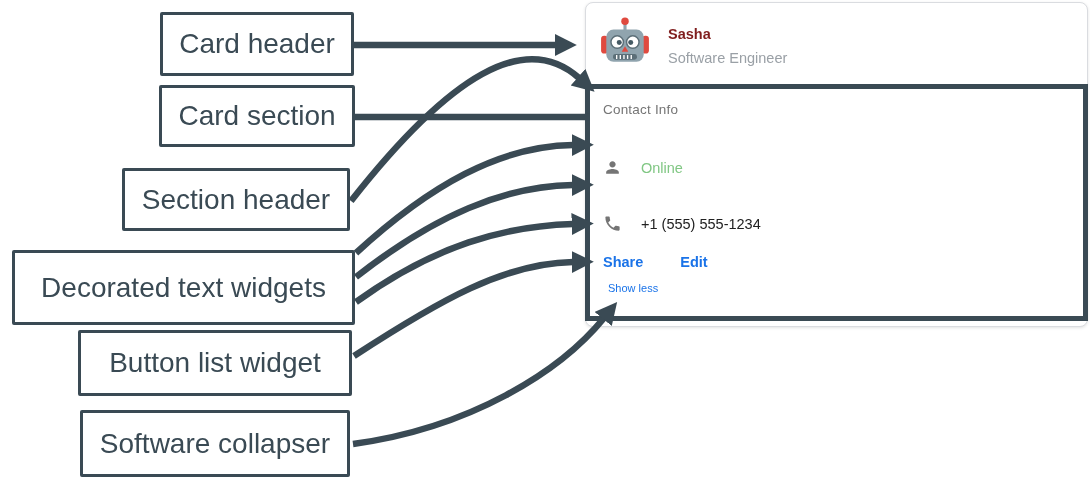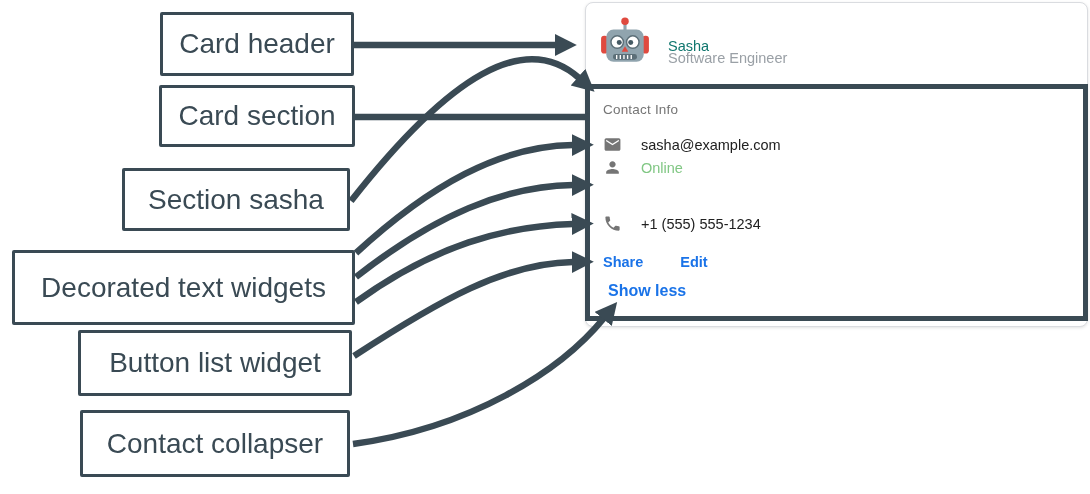--- a/index.html
+++ b/index.html
@@ -18,36 +18,36 @@
   .arrow-layer{position:absolute;left:0;top:0;z-index:4;pointer-events:none;}
   .arrow{stroke:#3a4a54;stroke-width:6.5;fill:none;}
   
   .card{
     position:absolute;left:585px;top:2px;width:503px;height:325px;box-sizing:border-box;
     background:#ffffff;border:1px solid #dadce0;border-radius:8px;
     box-shadow:0 1px 3px rgba(60,64,67,.15);z-index:1;
   }
   .card-header{position:absolute;left:585px;top:2px;width:503px;height:82px;z-index:2;}
   .avatar{position:absolute;left:14px;top:12px;width:52px;height:52px;}
-  .person-name{position:absolute;left:83px;top:24px;font-size:14.5px;font-weight:400;color:#0f766e;margin-top:12px;}
+  .person-name{position:absolute;left:83px;top:24px;font-size:14.5px;font-weight:700;color:#7f1d1d;}
   .person-subtitle{position:absolute;left:83px;top:48px;font-size:14.5px;color:#9aa0a6;}
   .section-frame{
     position:absolute;left:585px;top:84px;width:503px;height:237px;box-sizing:border-box;
     border:5px solid #3a4a54;z-index:2;background:transparent;
   }
   .section-content{position:absolute;left:585px;top:84px;width:503px;height:237px;z-index:2;}
   .section-title{position:absolute;left:18px;top:18px;font-size:13.5px;font-weight:400;color:#757575;letter-spacing:.2px;}
   .dt-row{position:absolute;left:18px;display:flex;align-items:center;}
   .dt-row .dt-icon{width:19px;height:19px;color:#757575;flex:0 0 auto;}
   .dt-row .dt-text{margin-left:19px;font-size:14.5px;color:#212121;}
   .dt-row .dt-text.green{color:#81c784;}
   .btn-row{position:absolute;left:18px;top:170px;display:flex;gap:37px;}
   .text-btn{font-size:14.5px;font-weight:600;color:#1a73e8;cursor:pointer;background:none;border:none;padding:0;
             font-family:"Liberation Sans","DejaVu Sans",sans-serif;}
-  .collapser{position:absolute;left:23px;top:198px;font-size:16px;font-weight:700;color:#1a73e8;cursor:pointer;}
+  .collapser{position:absolute;left:23px;top:198px;font-size:11px;font-weight:400;color:#1a73e8;cursor:pointer;}
 </style>
 </head>
 <body>
 
 <div class="canvas">
 
   <div class="card"></div>
 
   <div class="card-header">
     <svg class="avatar" viewBox="0 0 50 50" aria-hidden="true">
@@ -72,26 +72,20 @@
     </svg>
     <div class="person-name">Sasha</div>
     <div class="person-subtitle">Software Engineer</div>
   </div>
 
   <div class="section-frame"></div>
 
   <div class="section-content">
     <div class="section-title">Contact Info</div>
 
-    <div class="dt-row" style="top:51px;">
-      <svg class="dt-icon" viewBox="0 0 24 24" fill="currentColor" aria-hidden="true">
-        <path d="M20 4H4c-1.1 0-2 .9-2 2v12c0 1.1.9 2 2 2h16c1.1 0 2-.9 2-2V6c0-1.1-.9-2-2-2zm0 4l-8 5-8-5V6l8 5 8-5v2z"></path>
-      </svg>
-      <span class="dt-text">sasha@example.com</span>
-    </div>
 
     <div class="dt-row" style="top:74px;">
       <svg class="dt-icon" viewBox="0 0 24 24" fill="currentColor" aria-hidden="true">
         <path d="M12 12c2.21 0 4-1.79 4-4s-1.79-4-4-4-4 1.79-4 4 1.79 4 4 4zm0 2c-2.67 0-8 1.34-8 4v2h16v-2c0-2.66-5.33-4-8-4z"></path>
       </svg>
       <span class="dt-text green">Online</span>
     </div>
 
     <div class="dt-row" style="top:130px;">
       <svg class="dt-icon" viewBox="0 0 24 24" fill="currentColor" aria-hidden="true">
@@ -119,18 +113,18 @@
     <path class="arrow" d="M 351 201 C 450 75, 525 30, 579 78" marker-end="url(#ah)"></path>
     <path class="arrow" d="M 356 253 C 430 185, 500 146, 573 145" marker-end="url(#ah)"></path>
     <path class="arrow" d="M 356 277 C 435 215, 505 186, 573 185" marker-end="url(#ah)"></path>
     <path class="arrow" d="M 356 302 C 435 245, 505 226, 573 224" marker-end="url(#ah)"></path>
     <path class="arrow" d="M 354 356 C 440 300, 505 263, 573 262" marker-end="url(#ah)"></path>
     <path class="arrow" d="M 353 444 C 470 428, 560 372, 604 318" marker-end="url(#ah)"></path>
   </svg>
 
   <div class="label-box" style="left:160px;top:12px;width:194px;height:64px;">Card header</div>
   <div class="label-box" style="left:159px;top:85px;width:196px;height:62px;">Card section</div>
-  <div class="label-box" style="left:122px;top:168px;width:228px;height:63px;">Section sasha</div>
+  <div class="label-box" style="left:122px;top:168px;width:228px;height:63px;">Section header</div>
   <div class="label-box" style="left:12px;top:250px;width:343px;height:75px;">Decorated text widgets</div>
   <div class="label-box" style="left:78px;top:330px;width:274px;height:66px;">Button list widget</div>
-  <div class="label-box" style="left:80px;top:410px;width:270px;height:67px;">Contact collapser</div>
+  <div class="label-box" style="left:80px;top:410px;width:270px;height:67px;">Software collapser</div>
 
 </div>
 
 </body></html>

